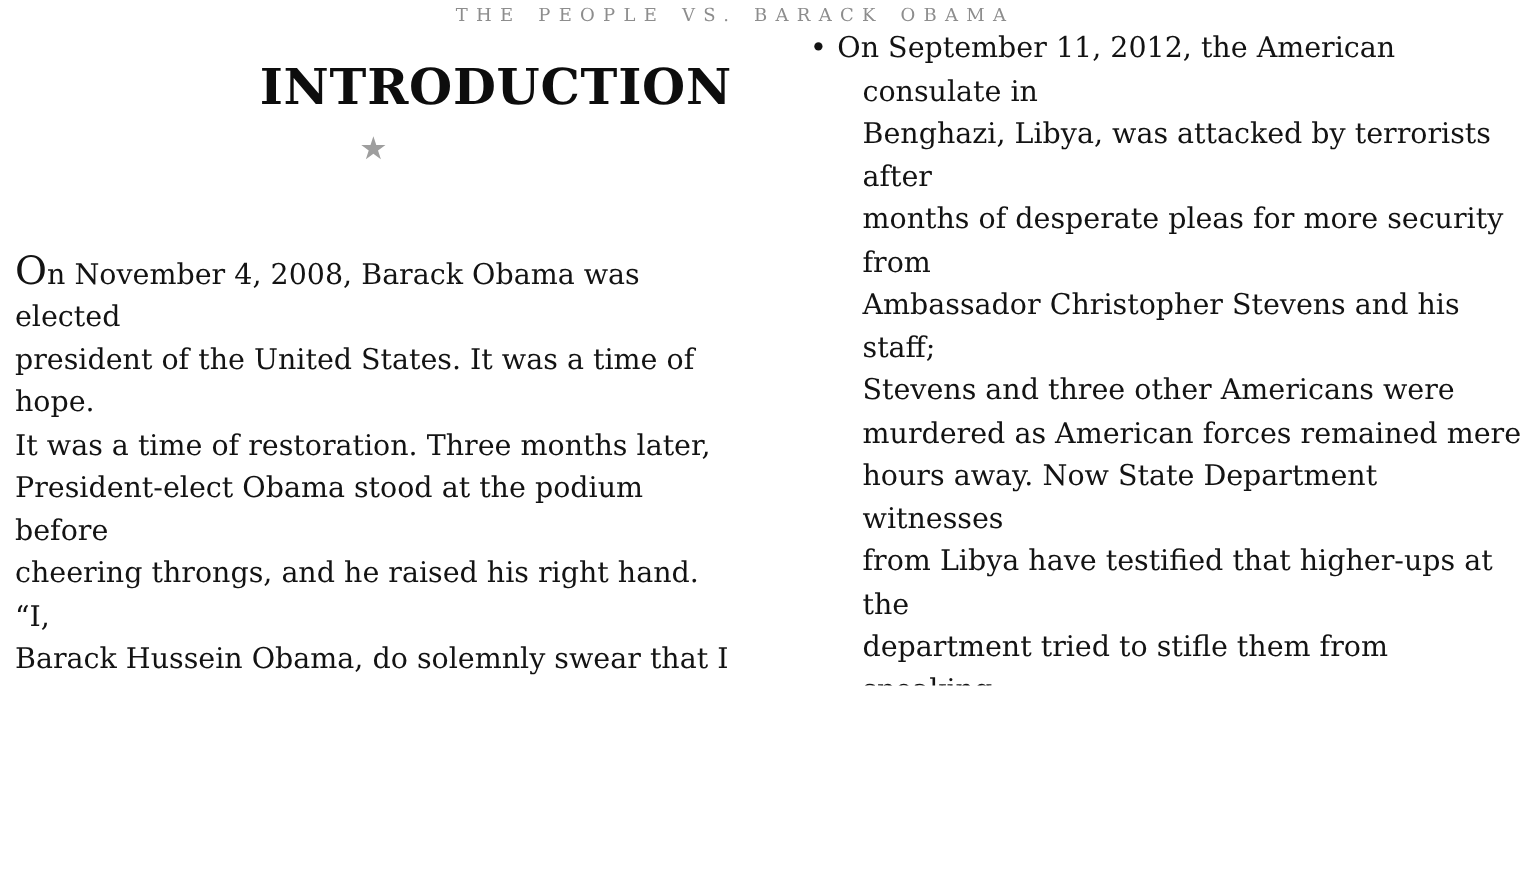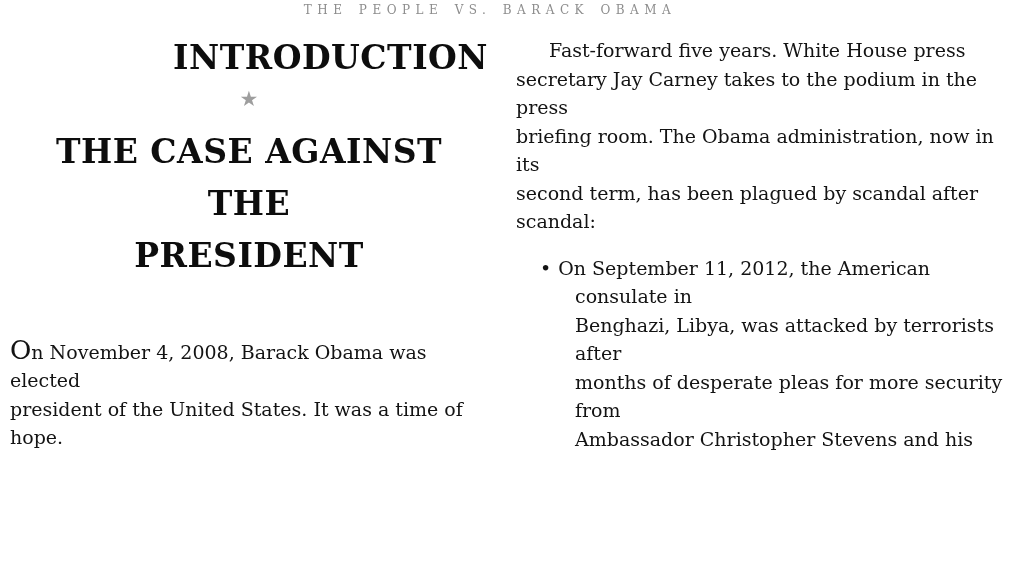--- a/index.html
+++ b/index.html
@@ -89,27 +89,25 @@
 
 <div class="page">
 
   <div class="running-head">THE PEOPLE VS. BARACK OBAMA</div>
 
   <section class="col left">
     <h1 class="chapter-label">INTRODUCTION</h1>
 
     <div class="ornament">★</div>
 
-    <h2 class="chapter-title">THE CASE AGAINST THE<br>PRESIDENT</h2>
 
     <p class="body-text"><span class="initial">O</span><span>n November 4, 2008, Barack Obama was elected<br>president of the United States. It was a time of hope.<br>It was a time of restoration. Three months later,<br>President-elect Obama stood at the podium before<br>cheering throngs, and he raised his right hand. “I,<br>Barack Hussein Obama, do solemnly swear that I will<br>faithfully execute the office of President of the United<br>States, and will to the best of my ability, preserve,<br>protect and defend the Constitution of the United<br>States.”</span></p>
   </section>
 
   <section class="col right">
-    <p class="body-text opening">Fast-forward five years. White House press<br>secretary Jay Carney takes to the podium in the press<br>briefing room. The Obama administration, now in its<br>second term, has been plagued by scandal after<br>scandal:</p>
 
     <ul class="scandal-list">
       <li><span class="marker">•</span><span>On September 11, 2012, the American consulate in<br>Benghazi, Libya, was attacked by terrorists after<br>months of desperate pleas for more security from<br>Ambassador Christopher Stevens and his staff;<br>Stevens and three other Americans were<br>murdered as American forces remained mere<br>hours away. Now State Department witnesses<br>from Libya have testified that higher-ups at the<br>department tried to stifle them from speaking<br>with Congress.</span></li>
 
     </ul>
   </section>
 
 </div>
 
 </body></html>

